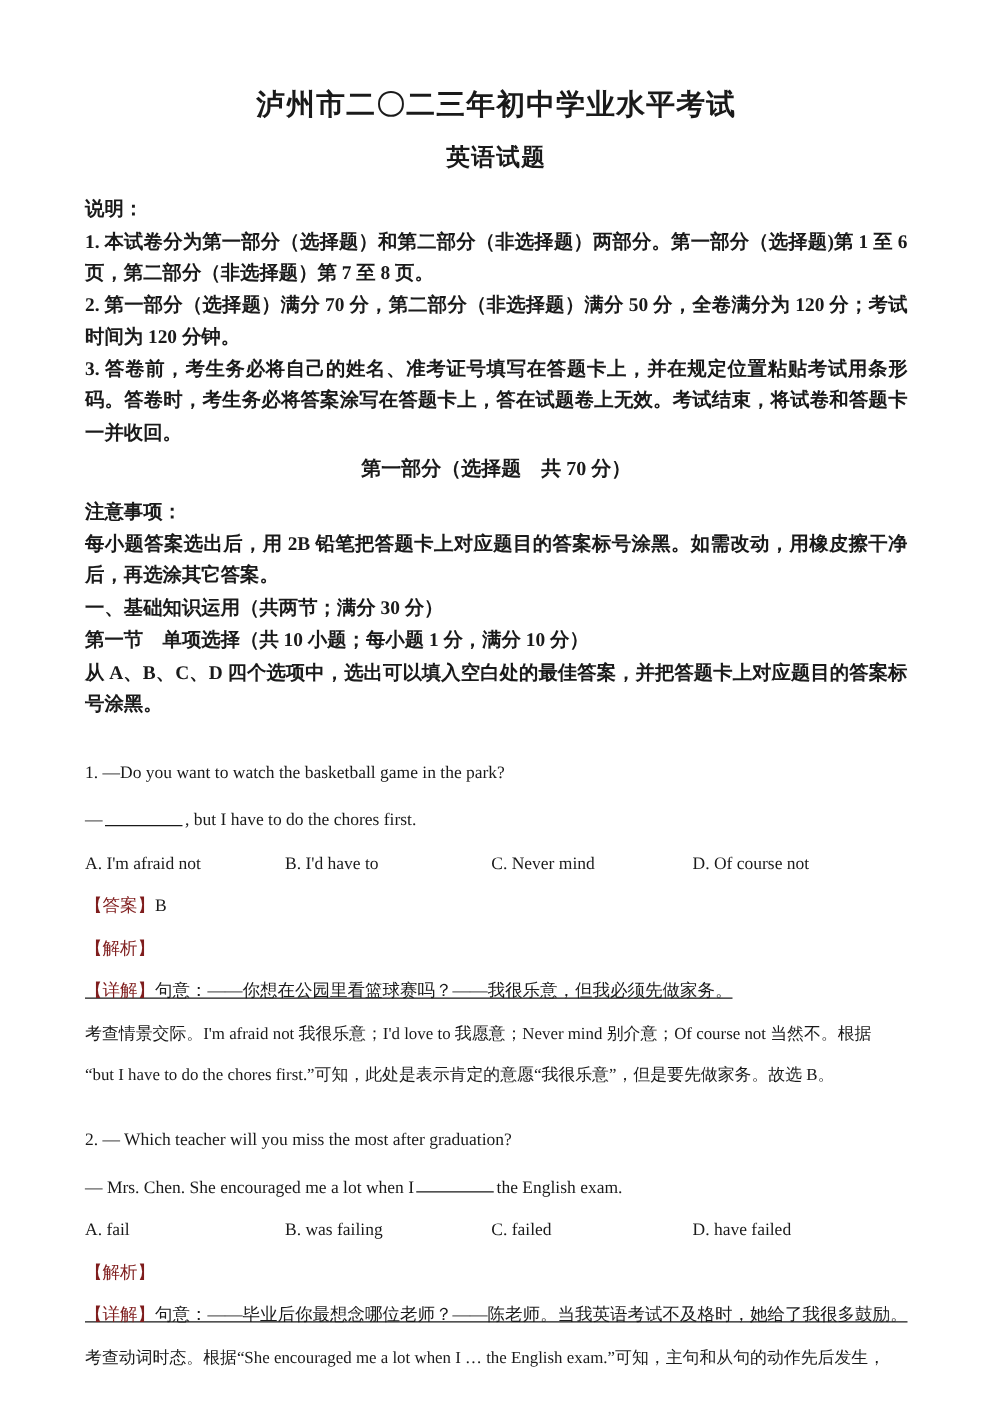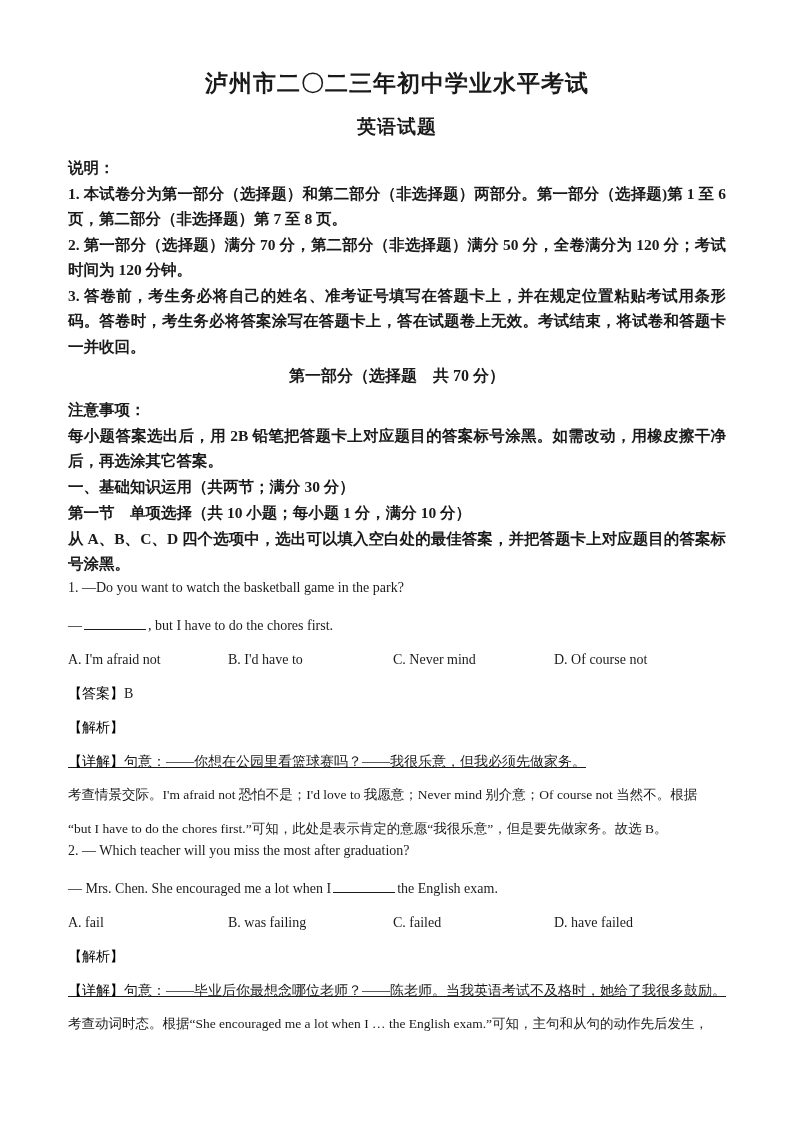--- a/index.html
+++ b/index.html
@@ -69,21 +69,21 @@
     font-size: 16px;
     text-align: center;
     line-height: 1.62;
     margin-top: 4px;
   }
 
   
   .q-stem {
     font-size: 14px;
     line-height: 1.5;
-    margin-top: 1px;
+    margin-top: 32px;
   }
   .q-stem.second {
     margin-top: 17px;
   }
   .q-options {
     display: flex;
     font-size: 14px;
     line-height: 1.5;
     margin-top: 13px;
   }
@@ -99,21 +99,21 @@
     display: inline-block;
     border-bottom: 1px solid #1a1a1a;
     width: 62px;
     vertical-align: baseline;
     height: 0.95em;
     margin: 0 2px;
   }
 
   
   .marker {
-    color: #000000;
+    color: #7f1d1d;
   }
   .ans-line {
     font-size: 14px;
     line-height: 1.5;
     margin-top: 13px;
   }
   .exp-line {
     font-size: 14px;
     line-height: 1.5;
     margin-top: 13px;
@@ -156,21 +156,21 @@
     <div class="q-stem second"><span>—</span><span class="blank"></span><span>, but I have to do the chores first.</span></div>
     <div class="q-options">
       <span class="opt a">A. I'm afraid not</span>
       <span class="opt b">B. I'd have to</span>
       <span class="opt c">C. Never mind</span>
       <span class="opt d">D. Of course not</span>
     </div>
     <div class="ans-line"><span class="marker">【答案】</span><span>B</span></div>
     <div class="ans-line"><span class="marker">【解析】</span></div>
     <div class="exp-line"><span class="marker">【详解】</span><span>句意：——你想在公园里看篮球赛吗？——我很乐意，但我必须先做家务。</span></div>
-    <div class="exp-body">考查情景交际。I'm afraid not 恐怕不是；I'd love to 我愿意；Never mind 别介意；Of course not 当然不。根据</div>
+    <div class="exp-body">考查情景交际。I'm afraid not 我很乐意；I'd love to 我愿意；Never mind 别介意；Of course not 当然不。根据</div>
     <div class="exp-body">“but I have to do the chores first.”可知，此处是表示肯定的意愿“我很乐意”，但是要先做家务。故选 B。</div>
 
     <div class="q-stem">2. — Which teacher will you miss the most after graduation?</div>
     <div class="q-stem second"><span>— Mrs. Chen. She encouraged me a lot when I</span><span class="blank"></span><span>the English exam.</span></div>
     <div class="q-options">
       <span class="opt a">A. fail</span>
       <span class="opt b">B. was failing</span>
       <span class="opt c">C. failed</span>
       <span class="opt d">D. have failed</span>
     </div>

